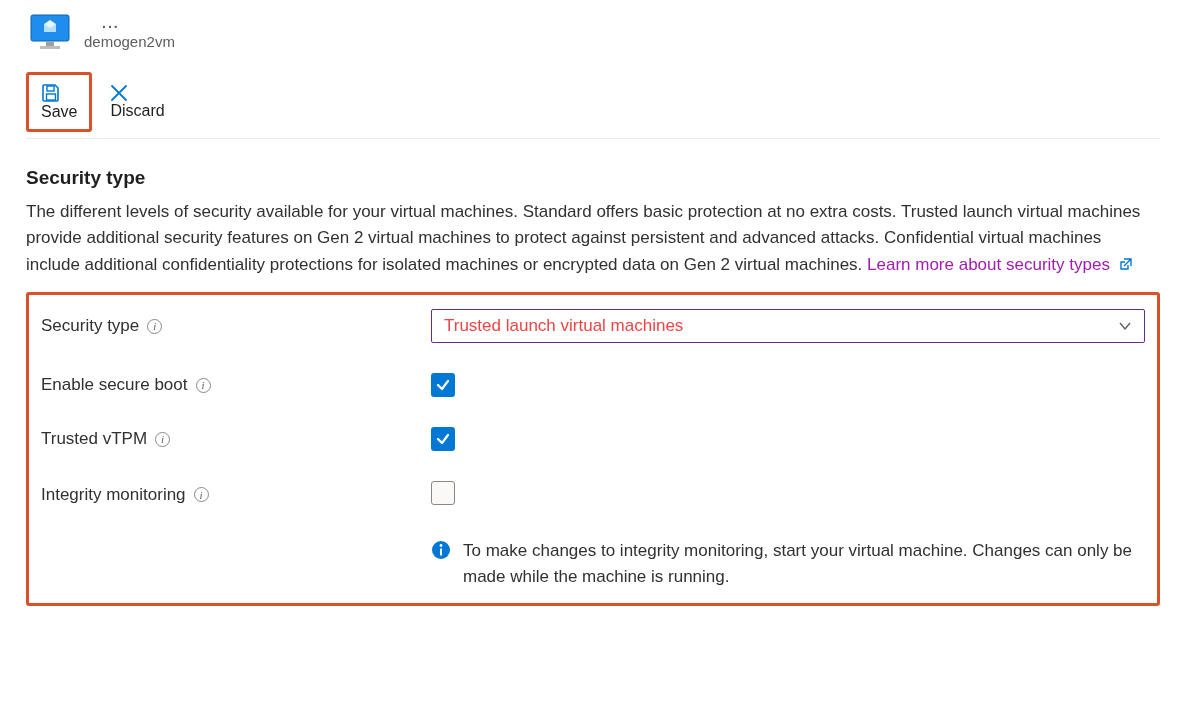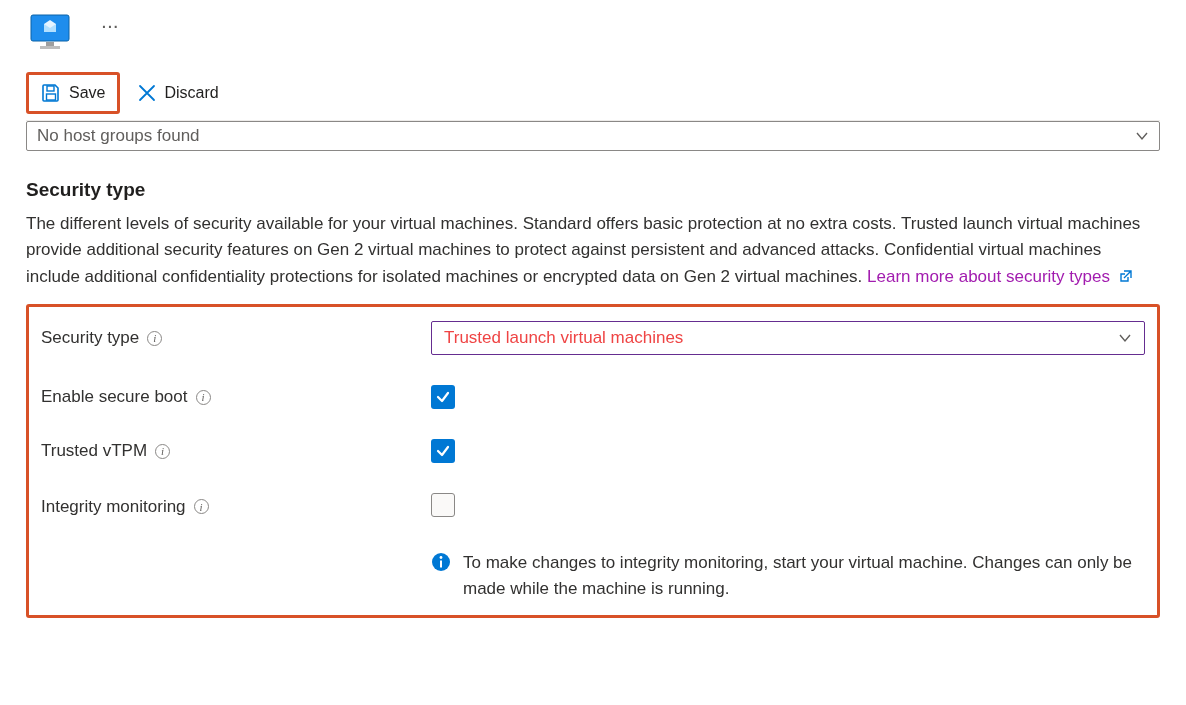--- a/index.html
+++ b/index.html
@@ -40,29 +40,29 @@
   .toolbar {
     display: flex;
     align-items: center;
     gap: 8px;
     margin-top: 20px;
     padding-bottom: 6px;
     border-bottom: 1px solid #edebe9;
   }
   .toolbar-btn {
     display: flex;
-    align-items: center;
-    gap: 8px;
+    align-items: flex-start;
     background: transparent;
     border: none;
     padding: 6px 10px;
     font-size: 16px;
     color: #201f1e;
     cursor: pointer;
     font-family: inherit;
+    flex-direction: column;
   }
   .toolbar-btn svg { display: block; }
   .save-highlight {
     border: 3px solid #d85127;
     border-radius: 3px;
     padding: 2px;
     display: inline-flex;
   }
   .dropdown-box {
     display: flex;
@@ -188,20 +188,21 @@
         <rect x="14" y="10" width="12" height="8" fill="#b3e0ff"></rect>
         <polygon points="14,10 20,6 26,10 20,14" fill="#e6f4ff"></polygon>
         <rect x="16" y="28" width="8" height="4" fill="#9e9e9e"></rect>
         <rect x="10" y="32" width="20" height="3" fill="#bdbdbd"></rect>
       </svg>
     </div>
     <div class="title-block">
       <h1 class="page-title">
         <span class="more-dots">...</span>
       </h1>
+      <div class="subtitle">demogen2vm</div>
     </div>
   </div>
 
   <div class="toolbar">
     <span class="save-highlight">
       <button class="toolbar-btn">
         <svg width="20" height="20" viewBox="0 0 20 20">
           <path d="M3 2 h11 l3 3 v12 a1 1 0 0 1 -1 1 h-13 a1 1 0 0 1 -1 -1 v-14 a1 1 0 0 1 1 -1 z" fill="none" stroke="#0078d4" stroke-width="1.6"></path>
           <rect x="6" y="3" width="7" height="5" fill="none" stroke="#0078d4" stroke-width="1.4"></rect>
           <rect x="5.5" y="11" width="9" height="6" fill="none" stroke="#0078d4" stroke-width="1.4"></rect>
@@ -210,26 +211,20 @@
       </button>
     </span>
     <button class="toolbar-btn">
       <svg width="18" height="18" viewBox="0 0 18 18">
         <path d="M2 2 L16 16 M16 2 L2 16" stroke="#0078d4" stroke-width="1.8" stroke-linecap="round"></path>
       </svg>
       <span>Discard</span>
     </button>
   </div>
 
-  <div class="dropdown-box">
-    <span>No host groups found</span>
-    <svg class="chevron-down" viewBox="0 0 14 14">
-      <path d="M2 4 L7 10 L12 4" fill="none" stroke="#605e5c" stroke-width="1.4"></path>
-    </svg>
-  </div>
 
   <div class="section-heading">Security type</div>
   <div class="section-desc">
     <span>The different levels of security available for your virtual machines. Standard offers basic protection at no extra costs. Trusted launch virtual machines provide additional security features on Gen 2 virtual machines to protect against persistent and advanced attacks. Confidential virtual machines include additional confidentiality protections for isolated machines or encrypted data on Gen 2 virtual machines. </span>
     <a class="link">
       <span>Learn more about security types</span>
       <svg class="ext-icon" width="14" height="14" viewBox="0 0 14 14">
         <path d="M5 2 h7 v7 M12 2 L5 9" stroke="#0078d4" stroke-width="1.4" fill="none"></path>
         <path d="M9 8 v4 h-7 v-7 h4" stroke="#0078d4" stroke-width="1.4" fill="none"></path>
       </svg>

